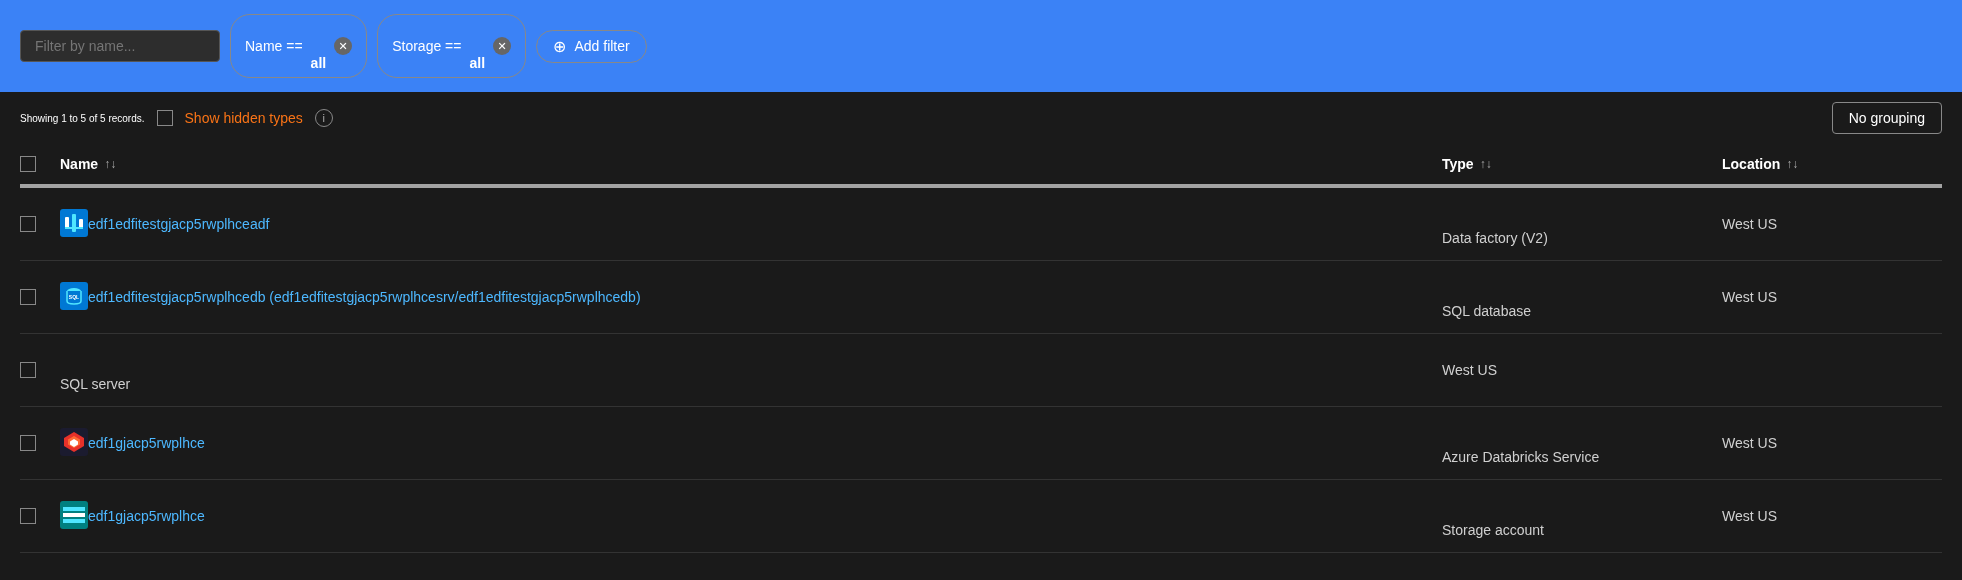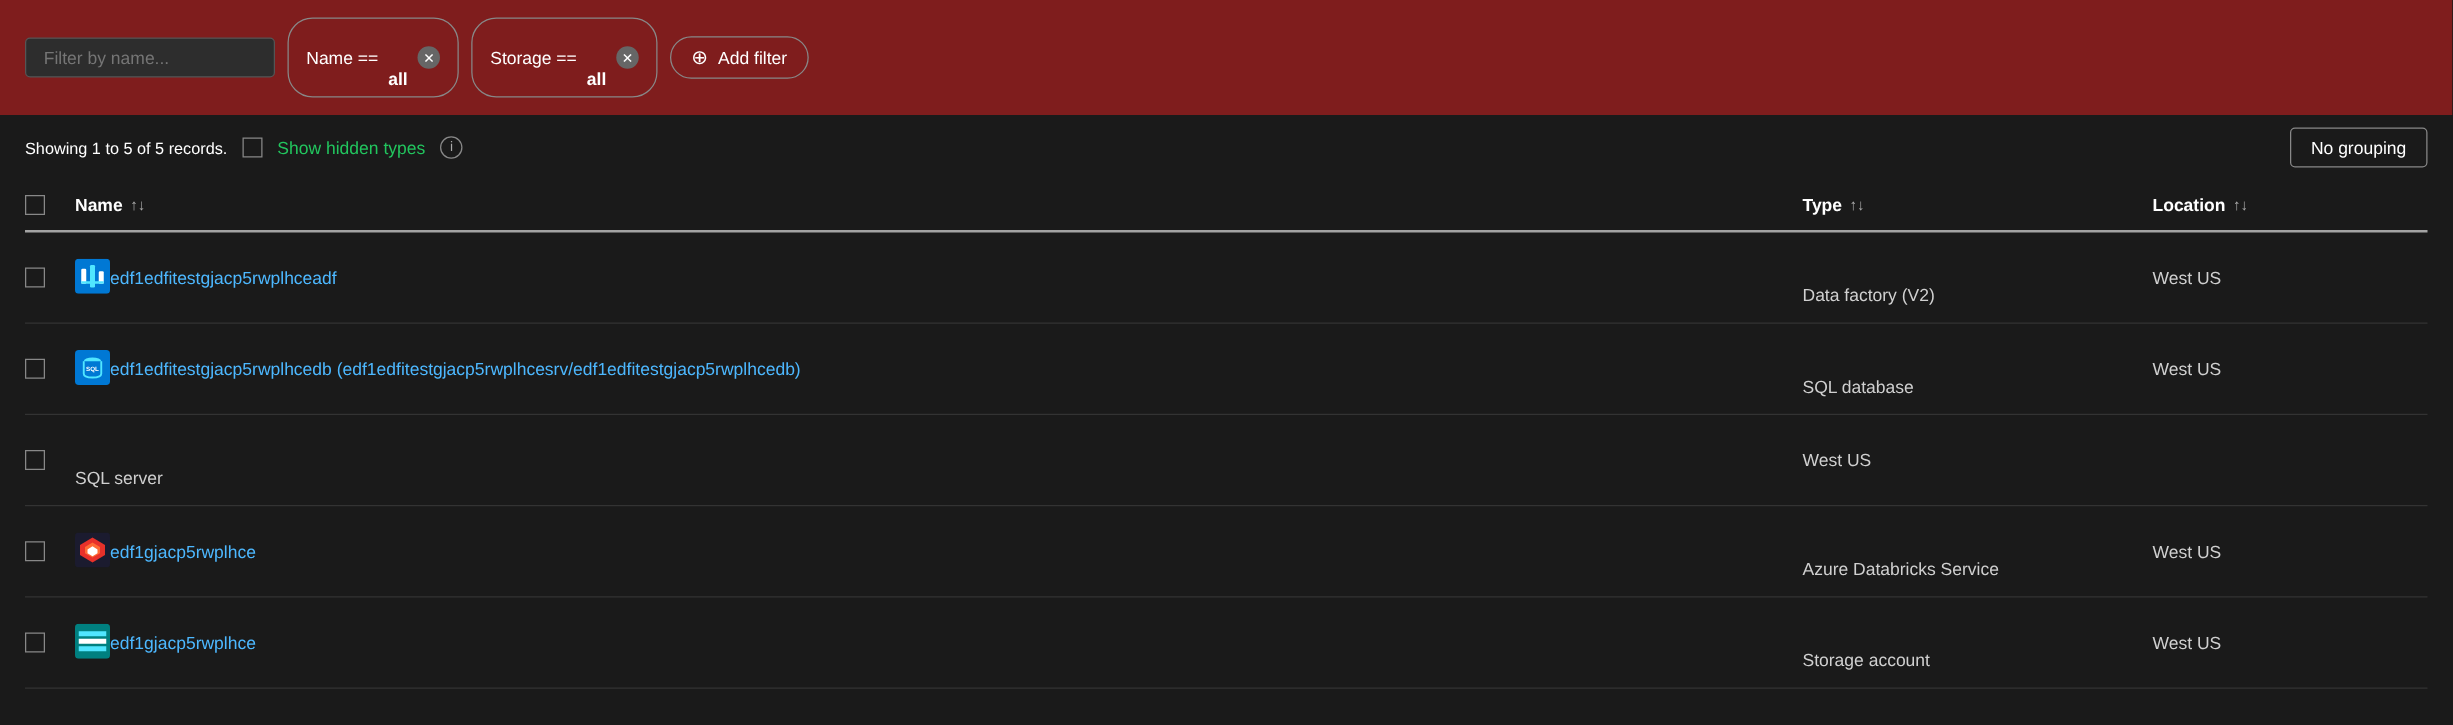--- a/index.html
+++ b/index.html
@@ -12,21 +12,21 @@
       width: 1962px;
       min-height: 580px;
       overflow-x: hidden;
     }
 
     .toolbar {
       display: flex;
       align-items: center;
       gap: 10px;
       padding: 14px 20px;
-      background: #7f1d1d;
+      background: #3b82f6;
     }
 
     .filter-input {
       background: #2d2d2d;
       border: 1px solid #555;
       border-radius: 4px;
       color: #aaa;
       padding: 7px 14px;
       font-size: 14px;
       width: 200px;
@@ -85,37 +85,37 @@
       background: #1a1a1a;
     }
 
     .subbar-left {
       display: flex;
       align-items: center;
       gap: 12px;
     }
 
     .records-text {
-      font-size: 13px;
+      font-size: 10px;
       color: #fff;
     }
 
     .checkbox-square {
       width: 16px;
       height: 16px;
       border: 1px solid #888;
       background: transparent;
       display: inline-block;
       cursor: pointer;
       flex-shrink: 0;
     }
 
     .show-hidden-label {
       font-size: 14px;
-      color: #22c55e;
+      color: #f97316;
     }
 
     .info-icon {
       display: inline-flex;
       align-items: center;
       justify-content: center;
       width: 18px;
       height: 18px;
       border: 1px solid #888;
       border-radius: 50%;
@@ -136,21 +136,21 @@
 
     .table-container {
       padding: 0 20px;
     }
 
     .table-header {
       display: grid;
       grid-template-columns: 40px 1fr 280px 220px;
       align-items: center;
       padding: 12px 0;
-      border-bottom: 2px solid #a3a3a3;
+      border-bottom: 4px solid #a3a3a3;
     }
 
     .th {
       display: flex;
       align-items: center;
       gap: 6px;
       font-weight: 600;
       font-size: 14px;
       color: #fff;
     }

